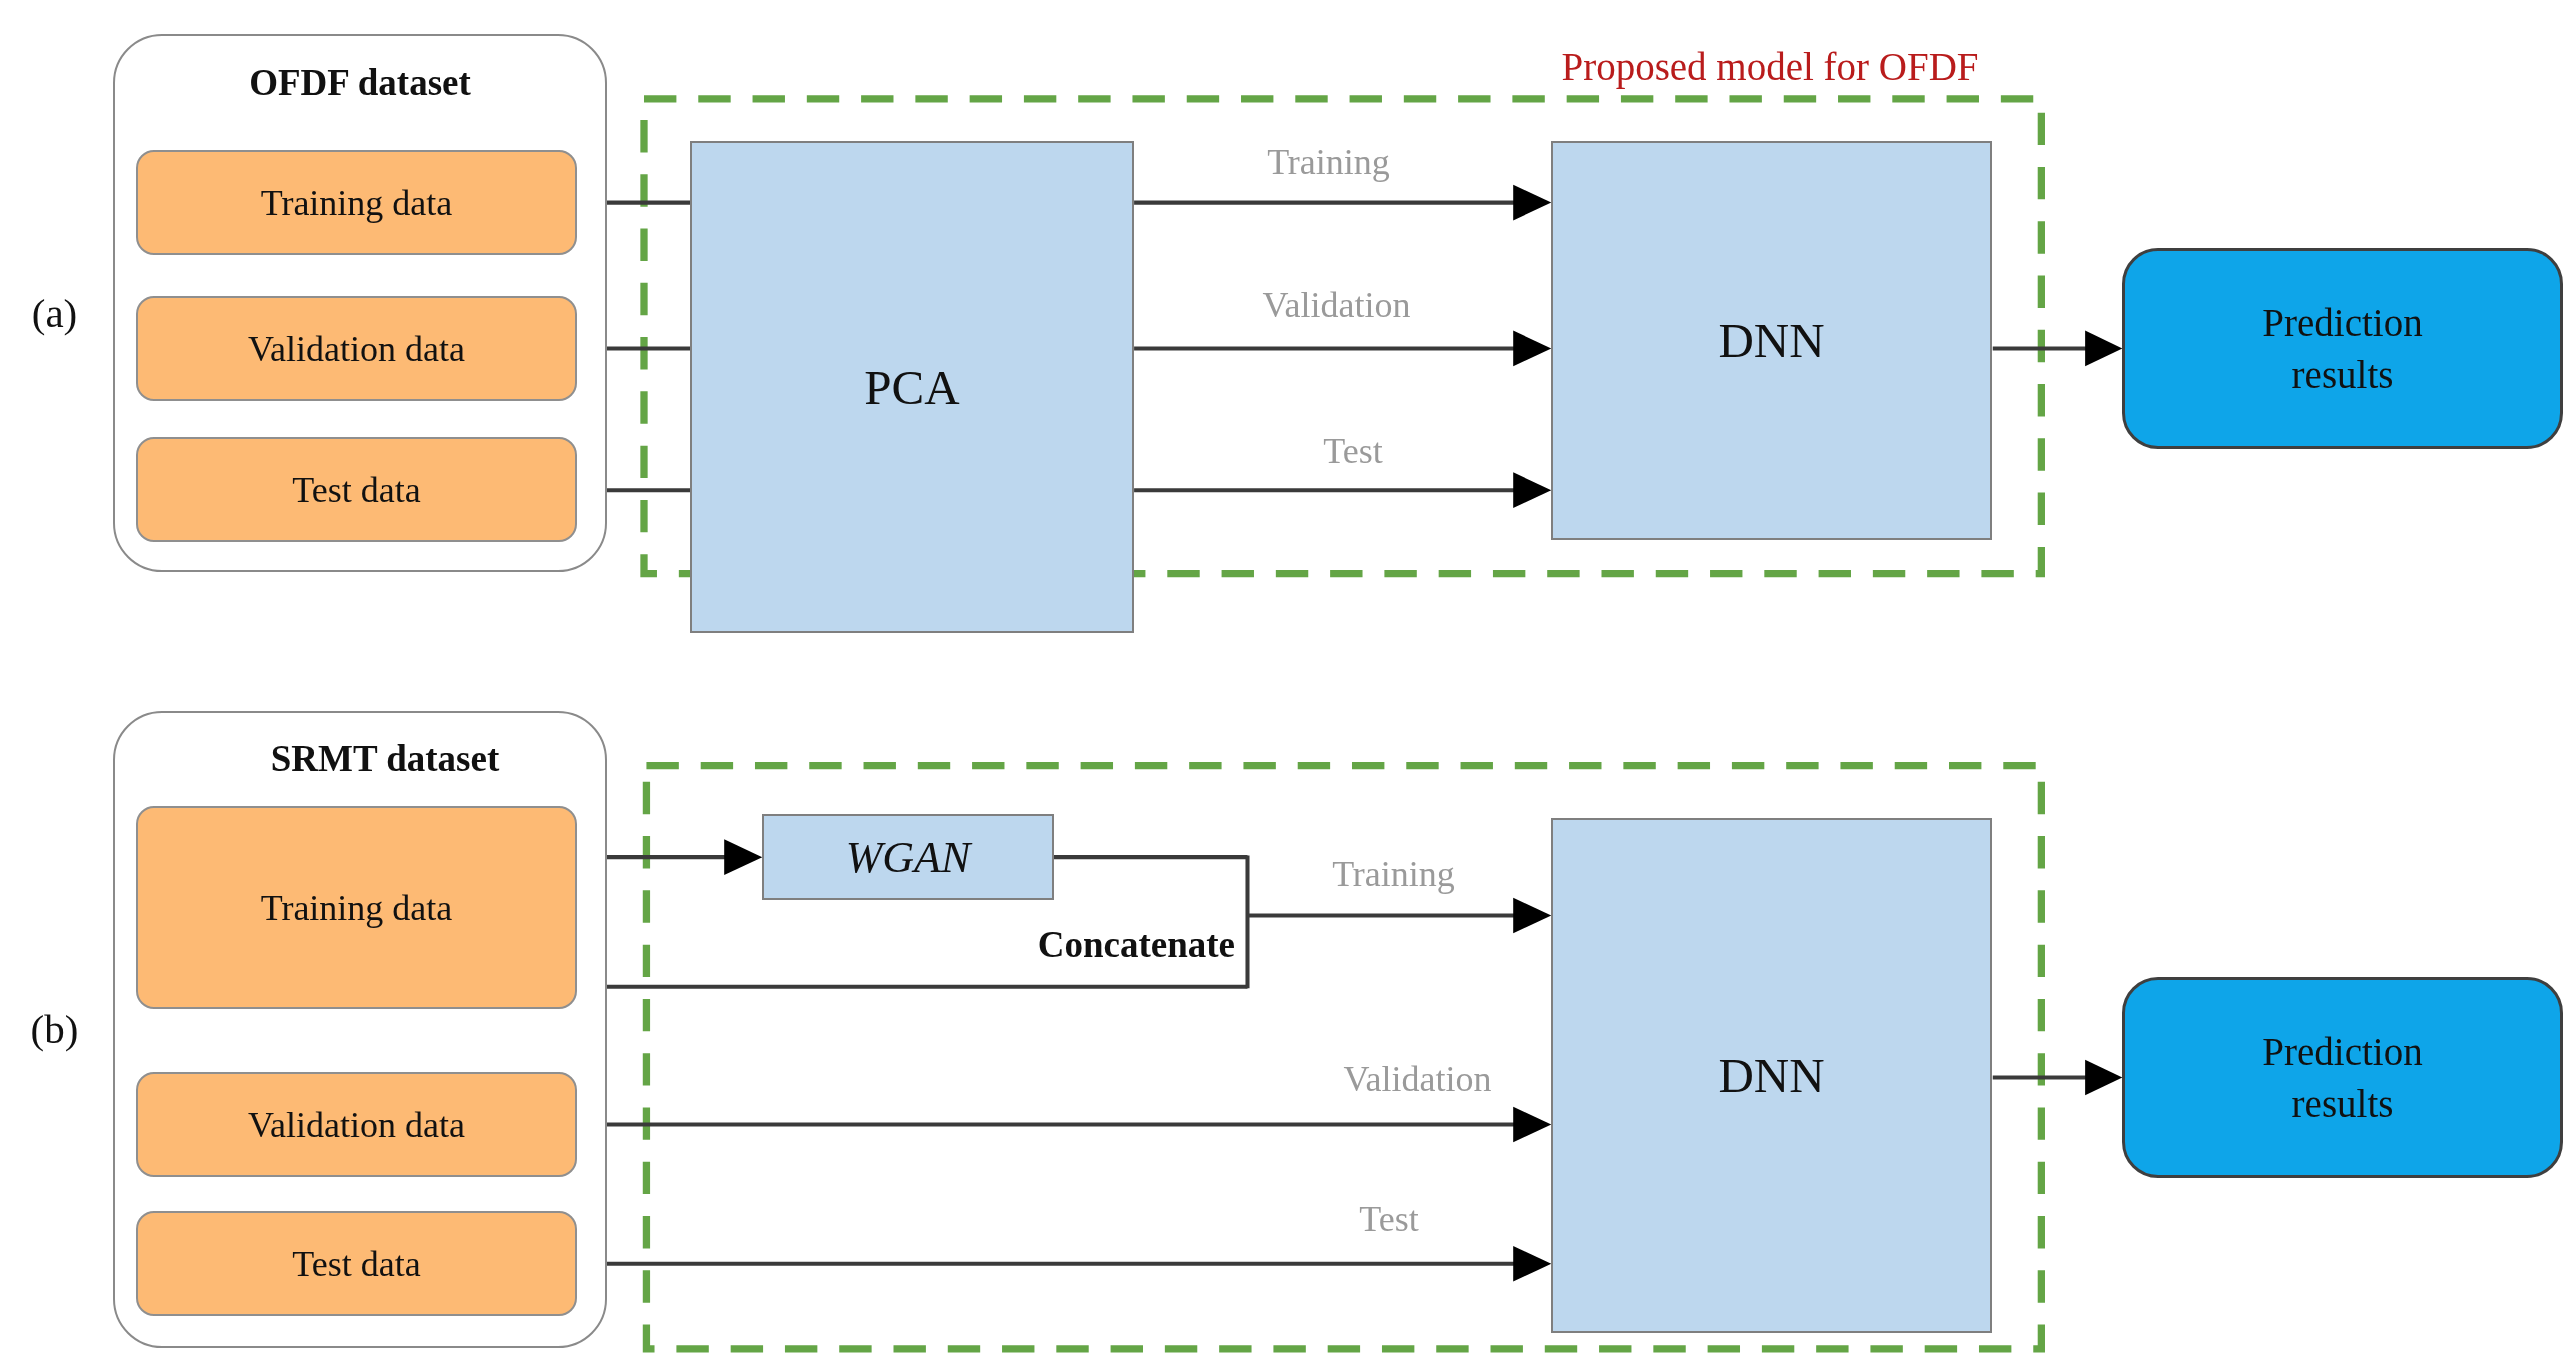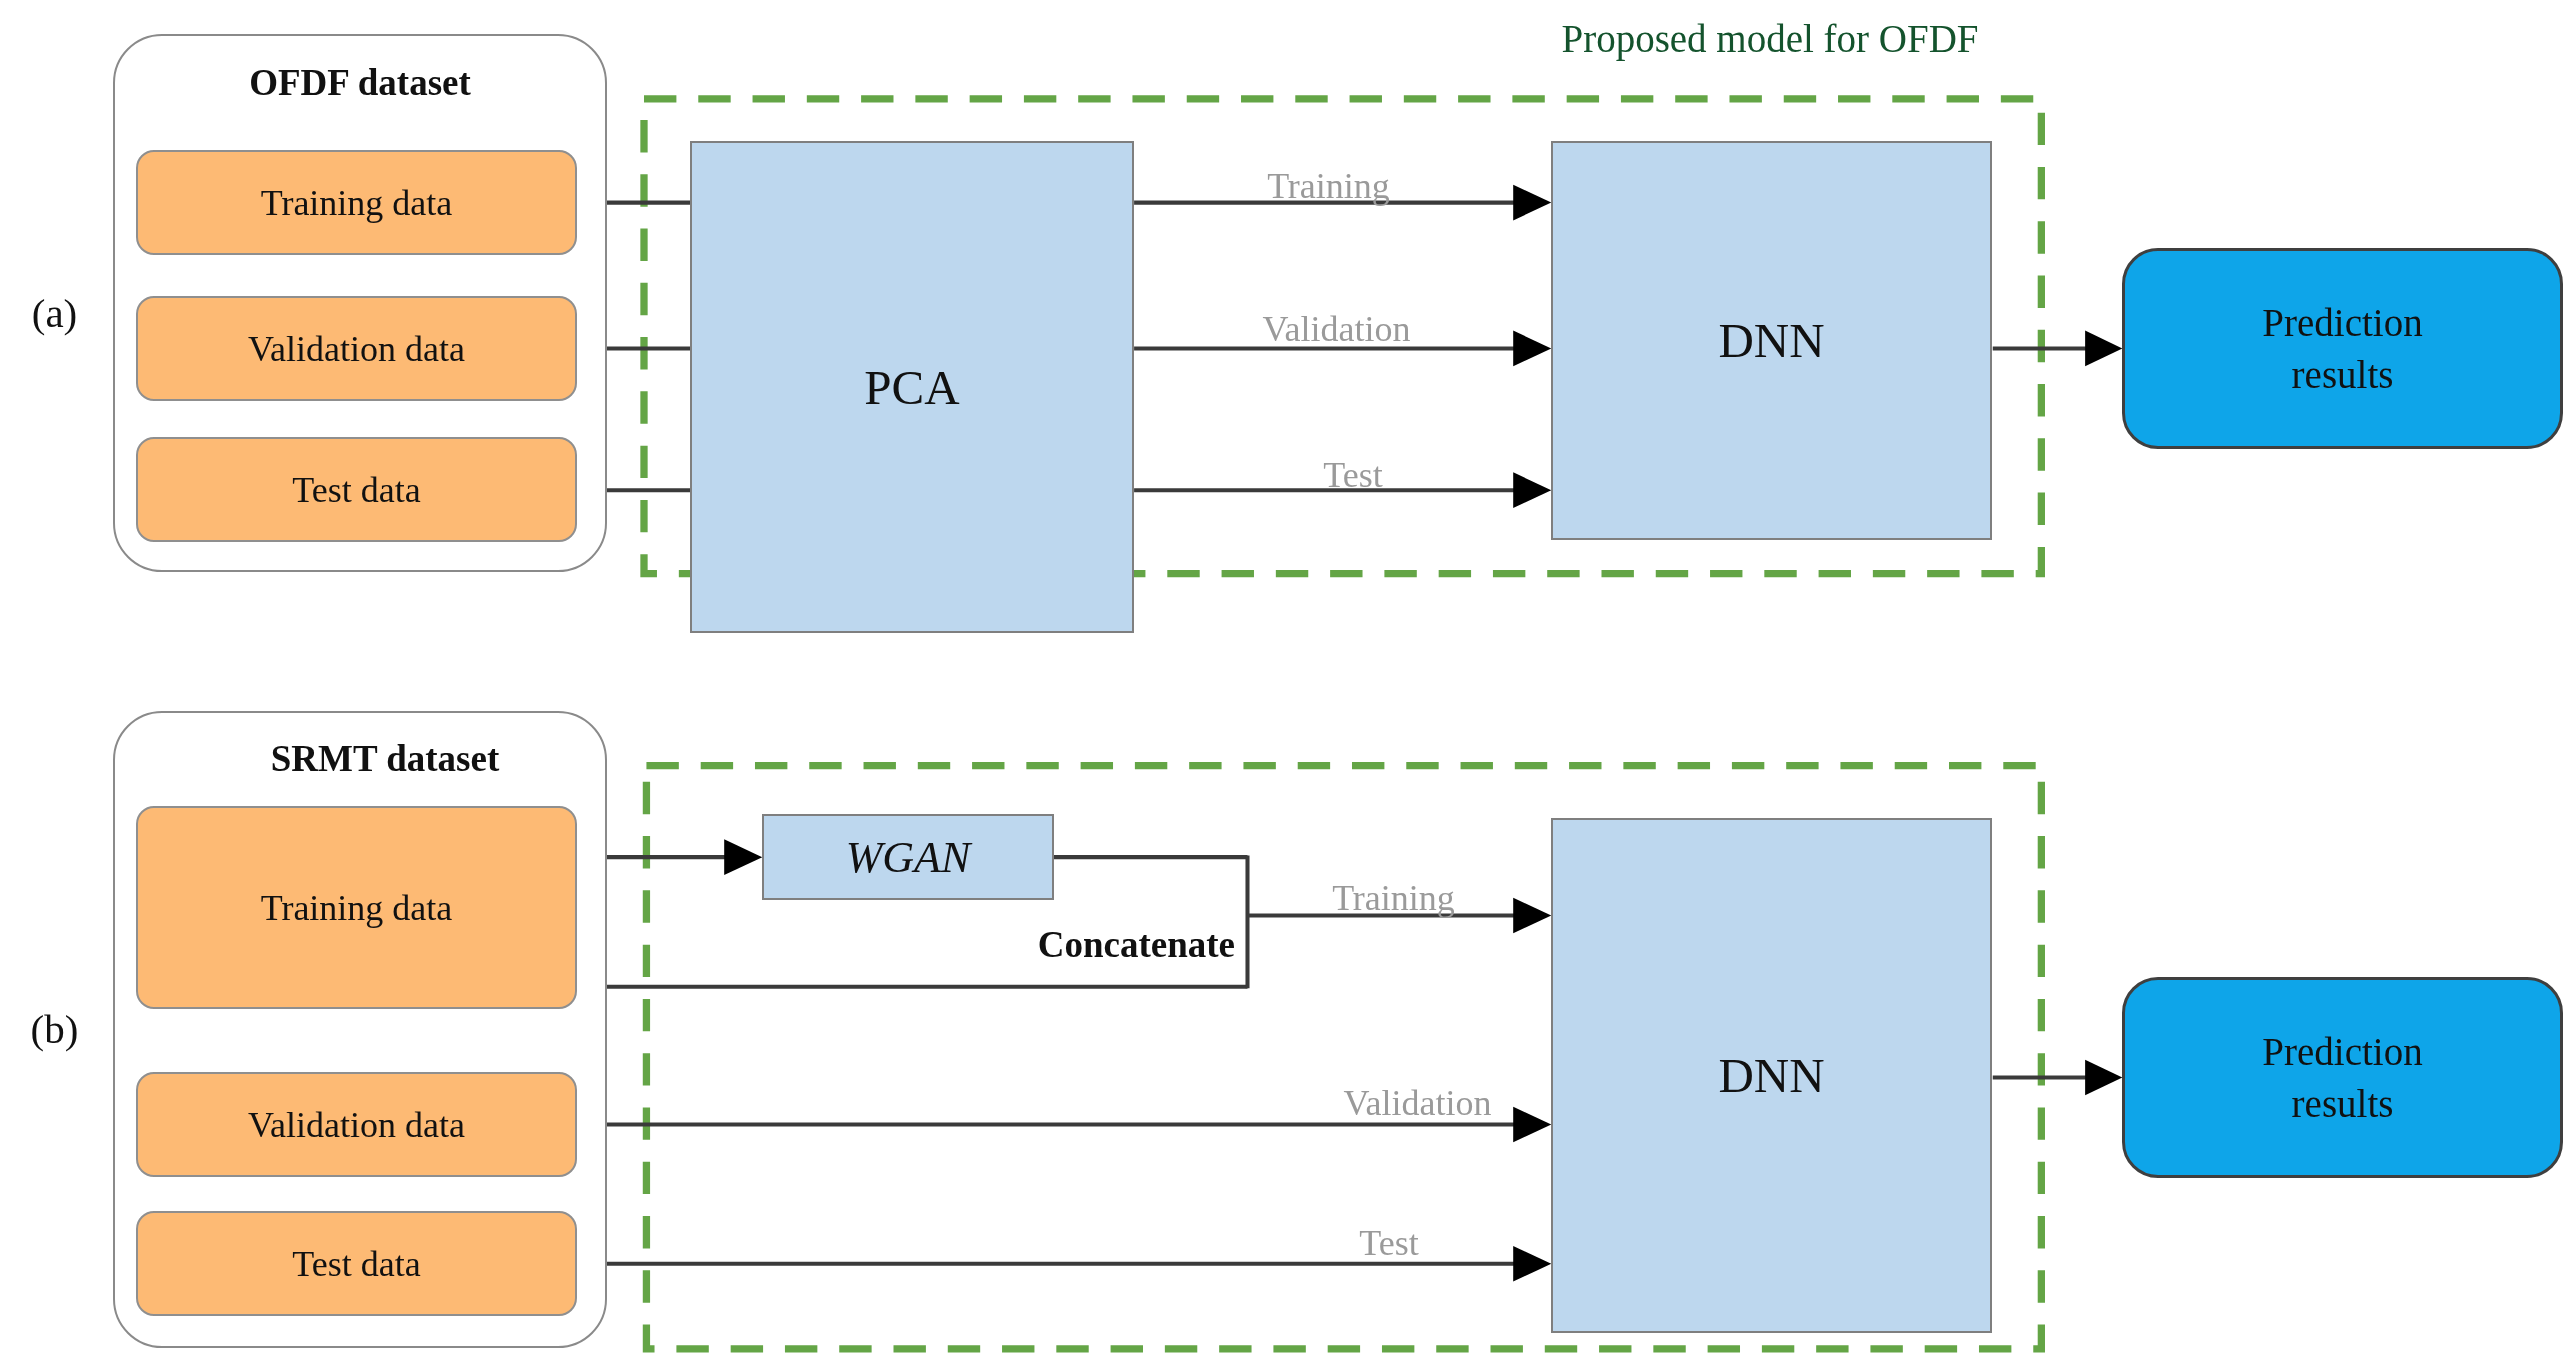--- a/index.html
+++ b/index.html
@@ -10,22 +10,22 @@
   .center{display:flex;align-items:center;justify-content:center;text-align:center;}
   .dataset-container{border:2.4px solid #8a8a8a;border-radius:49px;background:#ffffff;}
   .dataset-title{font-weight:bold;font-size:37px;color:#111;}
   .data-box{border:2.4px solid #8f8f8f;border-radius:18px;background:#fdba74;
             font-size:36px;color:#111;}
   .proc-box{background:#bdd7ee;border:2.4px solid #7f7f7f;color:#111;}
   .proc-label{font-size:49px;}
   .wgan-label{font-size:44px;font-style:italic;}
   .pred-box{border:3.2px solid #3f3f3f;border-radius:36px;background:#0ea5e9;
             font-size:39px;color:#111;line-height:1.32;}
-  .flow-label{font-size:36px;color:#9a9a9a;margin-top:24px;}
-  .panel-title{font-size:39px;color:#14532d;}
+  .flow-label{font-size:36px;color:#9a9a9a;}
+  .panel-title{font-size:39px;color:#b91c1c;margin-top:28px;}
   .index-label{font-size:41px;color:#111;}
   .concat-label{font-size:37px;color:#111;text-align:right;font-weight:bold;}
 </style>
 </head>
 <body>
 
 <div class="diagram">
 
   <svg class="layer" width="2576" height="1370" viewBox="0 0 3180 1691">
 

